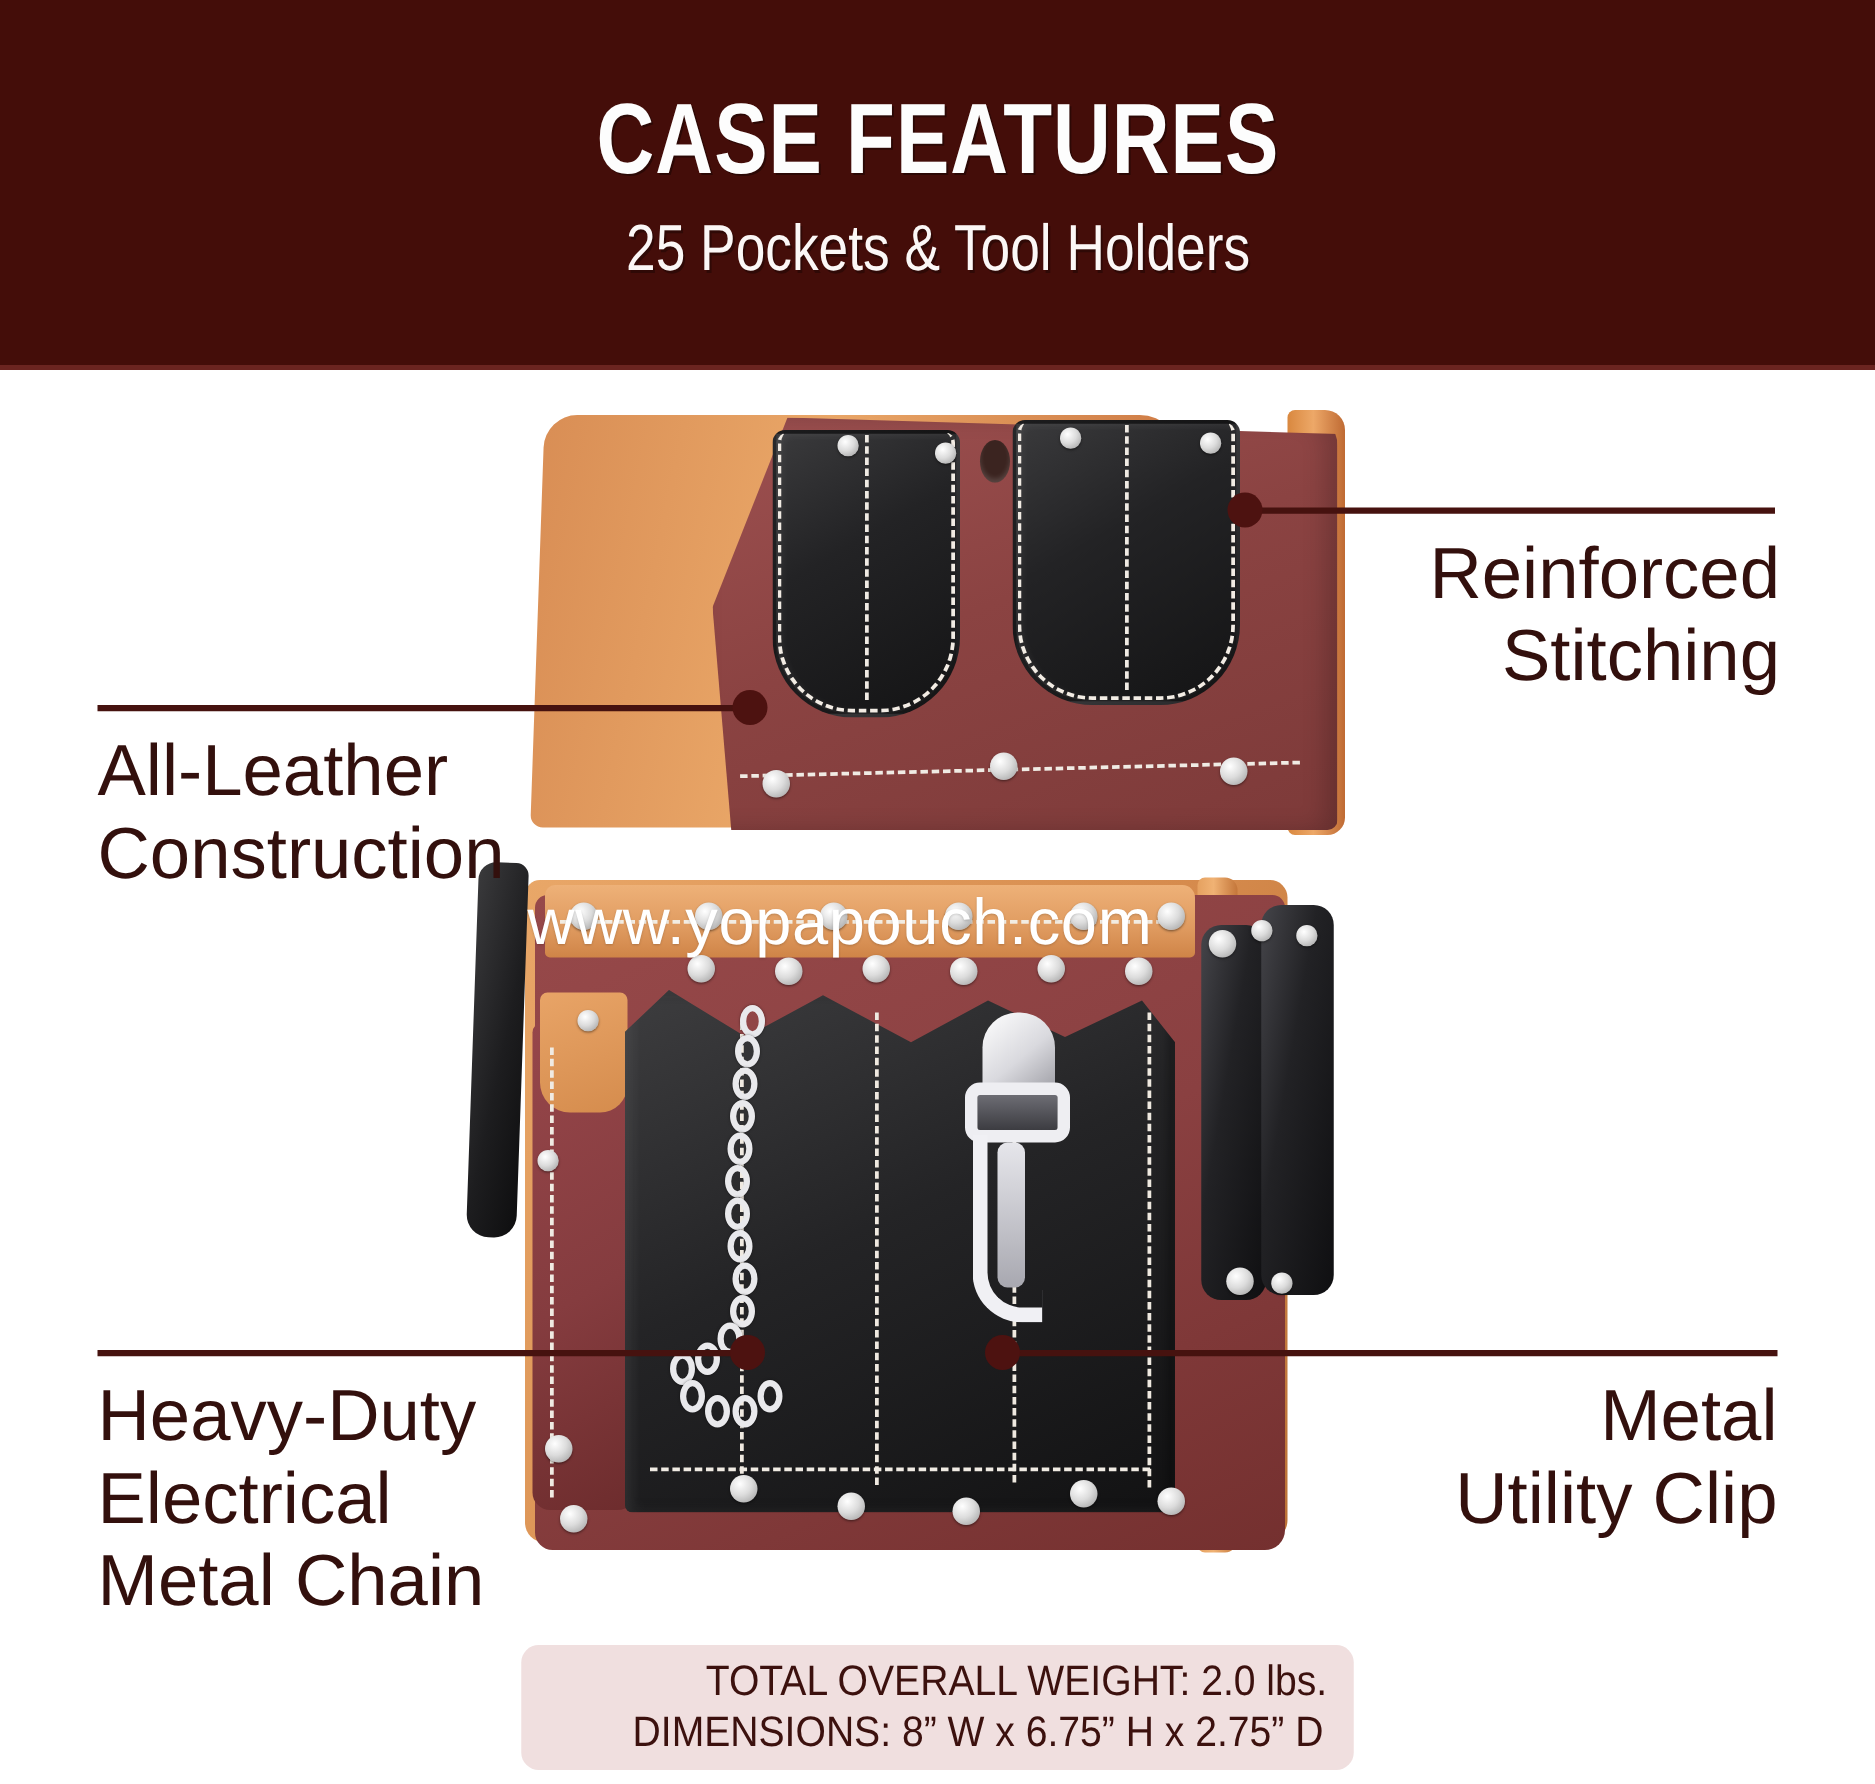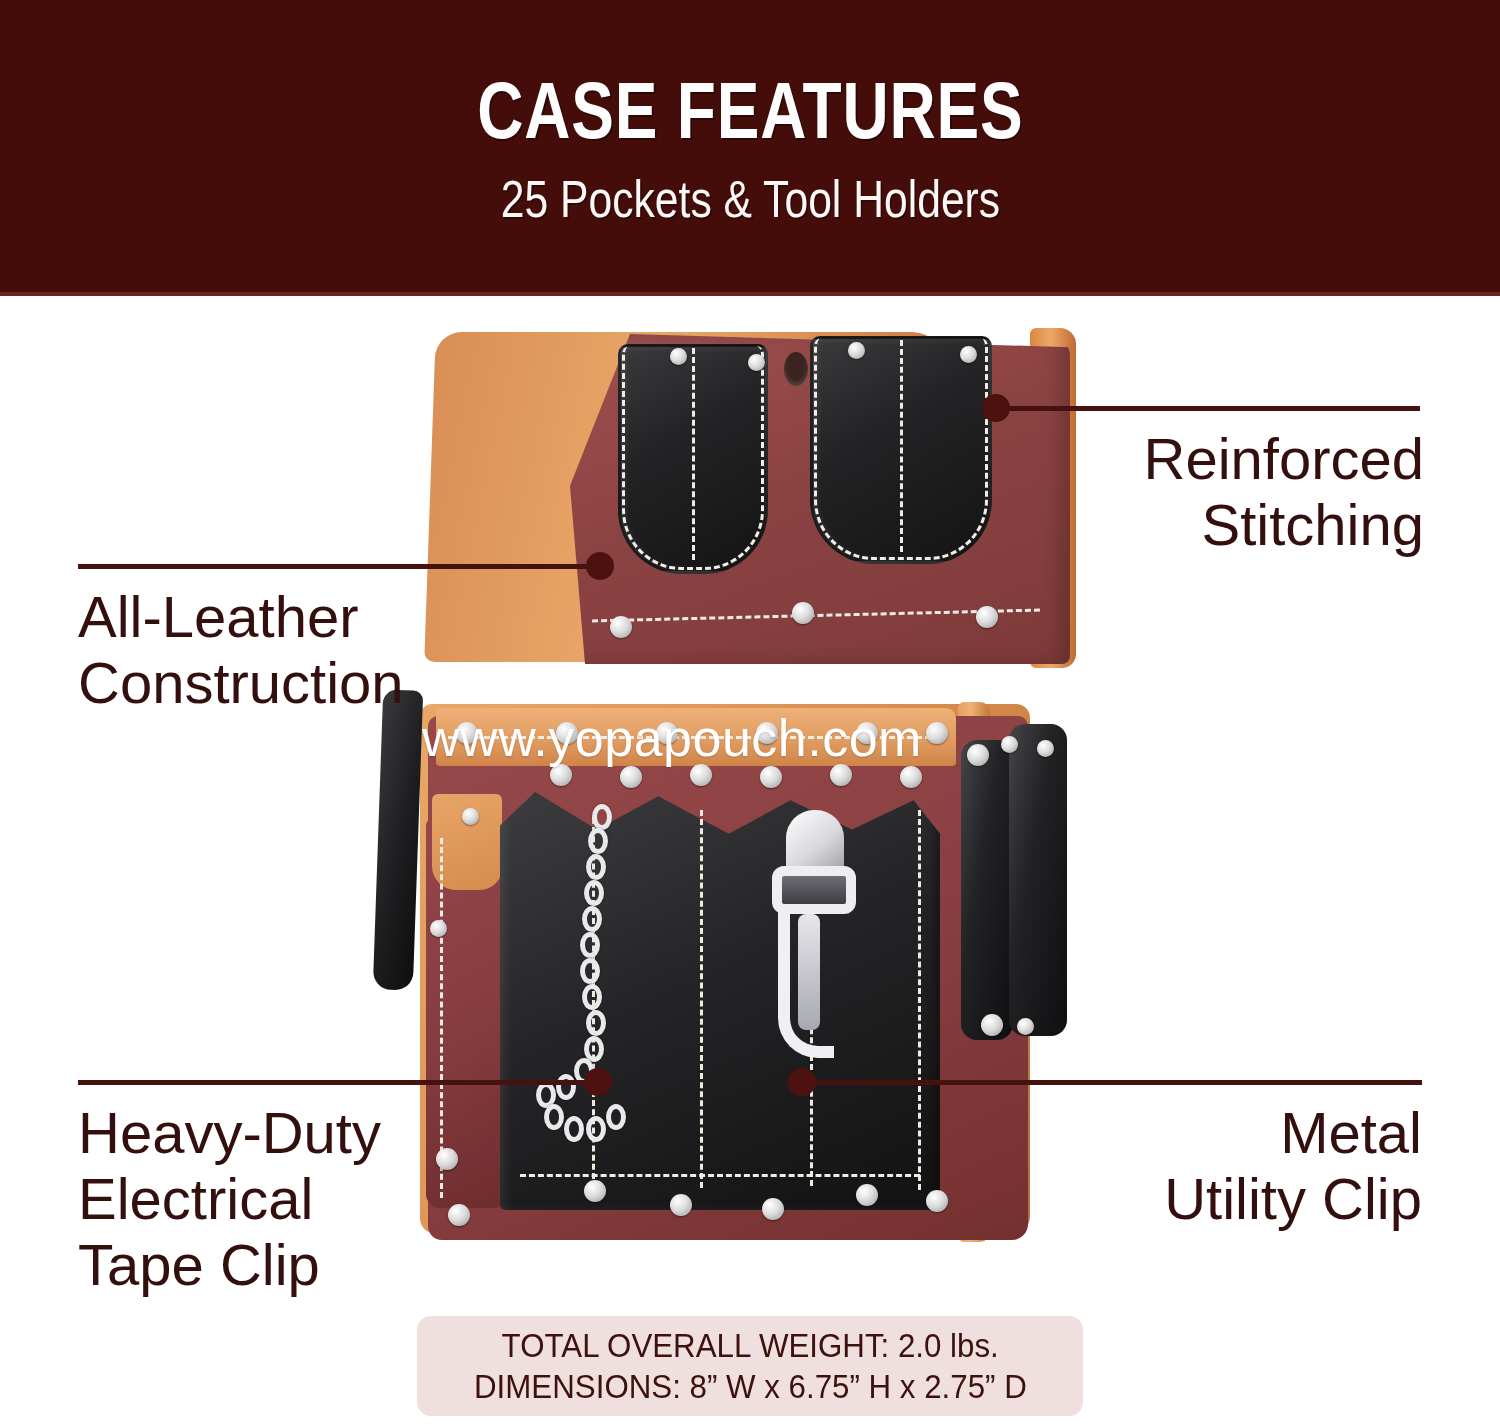--- a/index.html
+++ b/index.html
@@ -244,21 +244,21 @@
     pointer-events:none;
     margin-top:20px;
   }
 
   
   #spec-box {
     position:absolute; left:417px; top:1316px; width:666px; height:100px;
     background:#f0dfdf;
     border-radius:14px;
     display:flex; flex-direction:column;
-    align-items:center; justify-content:center;
+    align-items:flex-end; justify-content:center;
   }
   .spec-line {
     color:#3c110e;
     font-size:34px;
     line-height:1.22;
     white-space:nowrap;
     transform:scaleX(0.92);
     transform-origin:center;
     font-weight:normal;
   }
@@ -387,21 +387,21 @@
 
 <div class="callout-line" style="left:78px;top:564px;width:522px;"></div>
 <div class="callout-dot" style="left:586px;top:552px;"></div>
 <div class="callout-label label-left" style="left:78px;top:584px;width:470px;">All-Leather
 Construction</div>
 
 <div class="callout-line" style="left:78px;top:1080px;width:530px;"></div>
 <div class="callout-dot" style="left:584px;top:1068px;"></div>
 <div class="callout-label label-left" style="left:78px;top:1100px;width:420px;">Heavy-Duty
 Electrical
-Tape Clip</div>
+Metal Chain</div>
 
 <div class="callout-line" style="left:800px;top:1080px;width:622px;"></div>
 <div class="callout-dot" style="left:788px;top:1068px;"></div>
 <div class="callout-label label-right" style="left:998px;top:1100px;width:424px;">Metal
 Utility Clip</div>
 
 <div id="spec-box">
   <div class="spec-line">TOTAL OVERALL WEIGHT: 2.0 lbs.</div>
   <div class="spec-line">DIMENSIONS: 8” W x 6.75” H x 2.75” D</div>
 </div>

